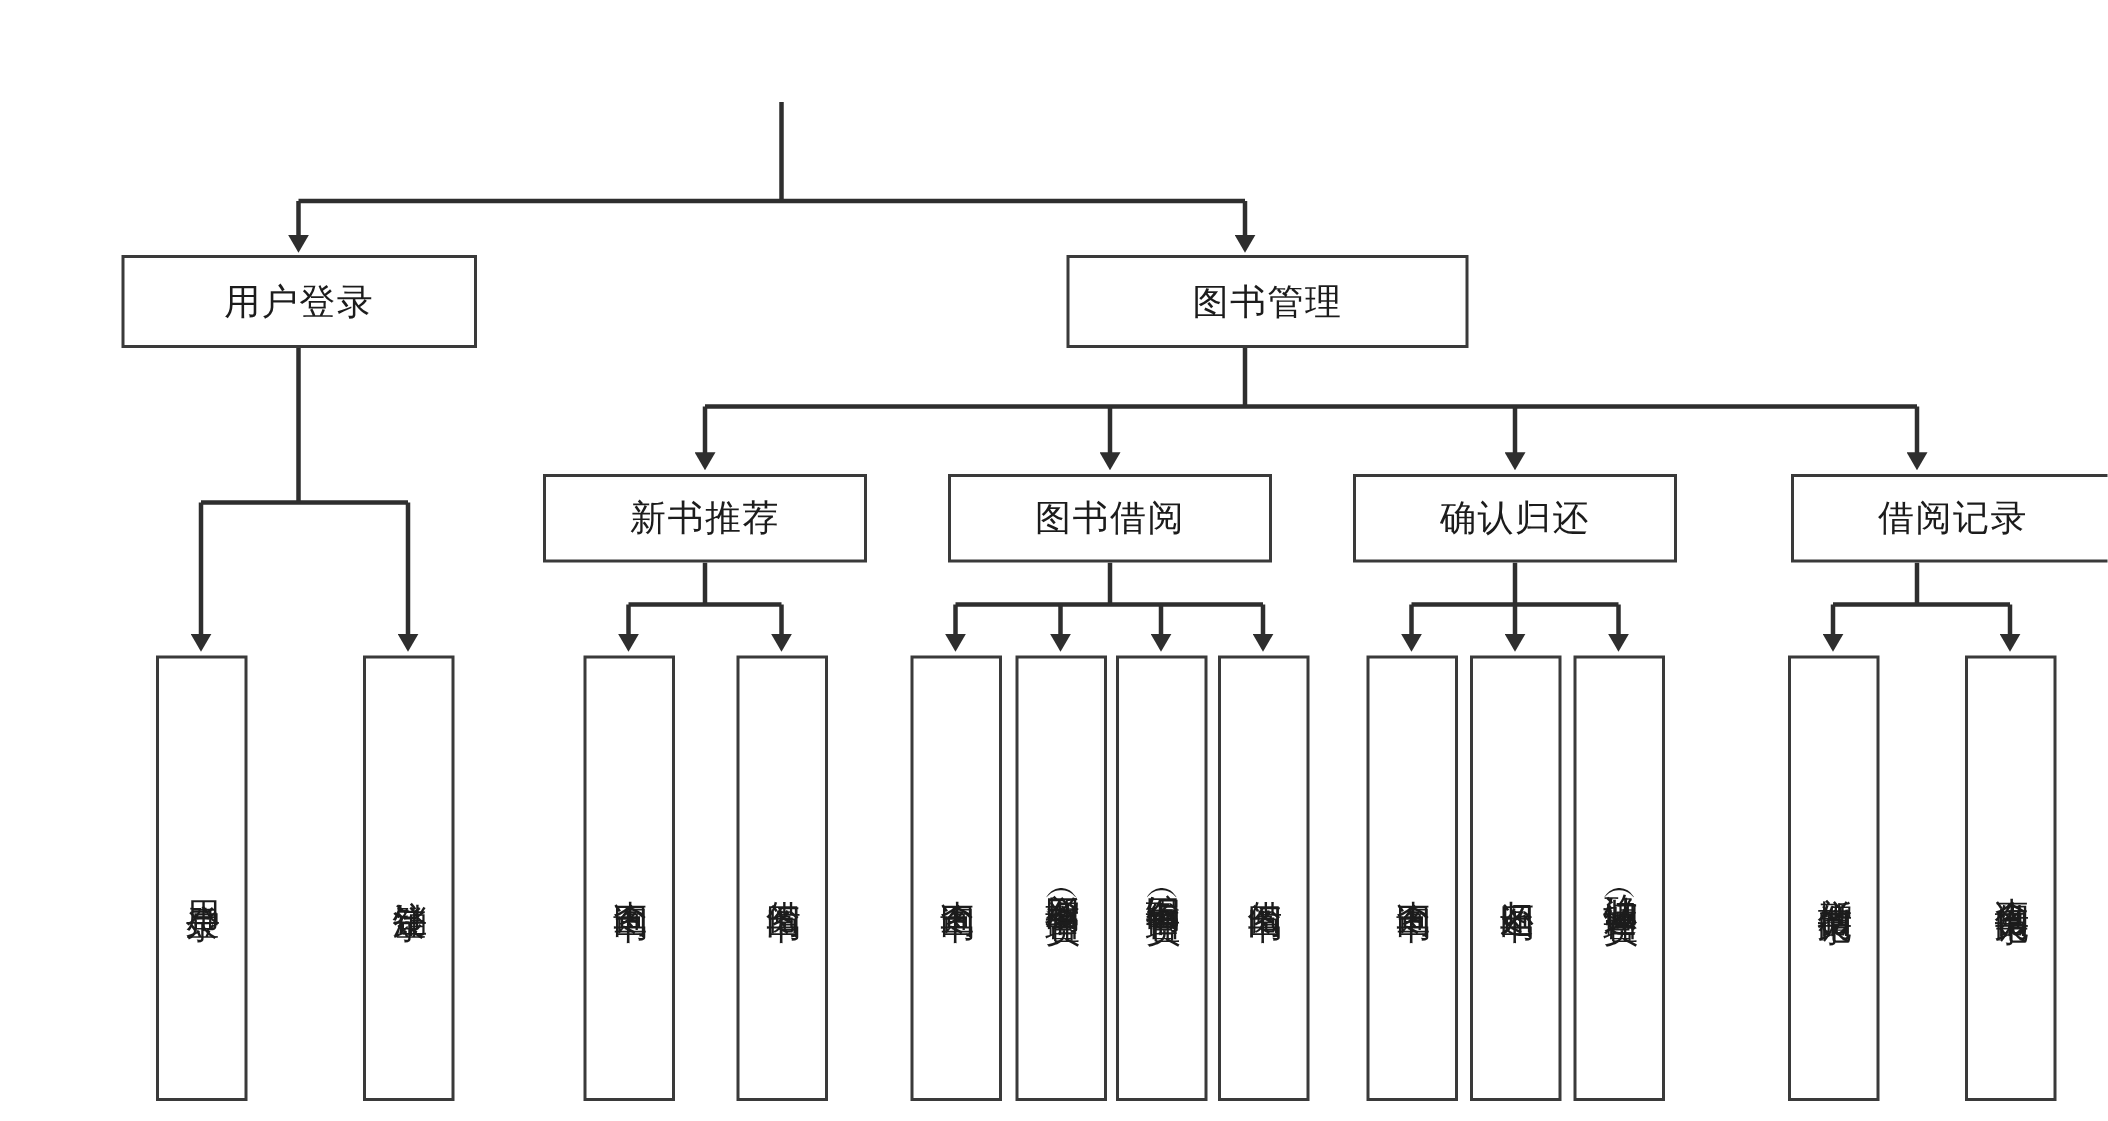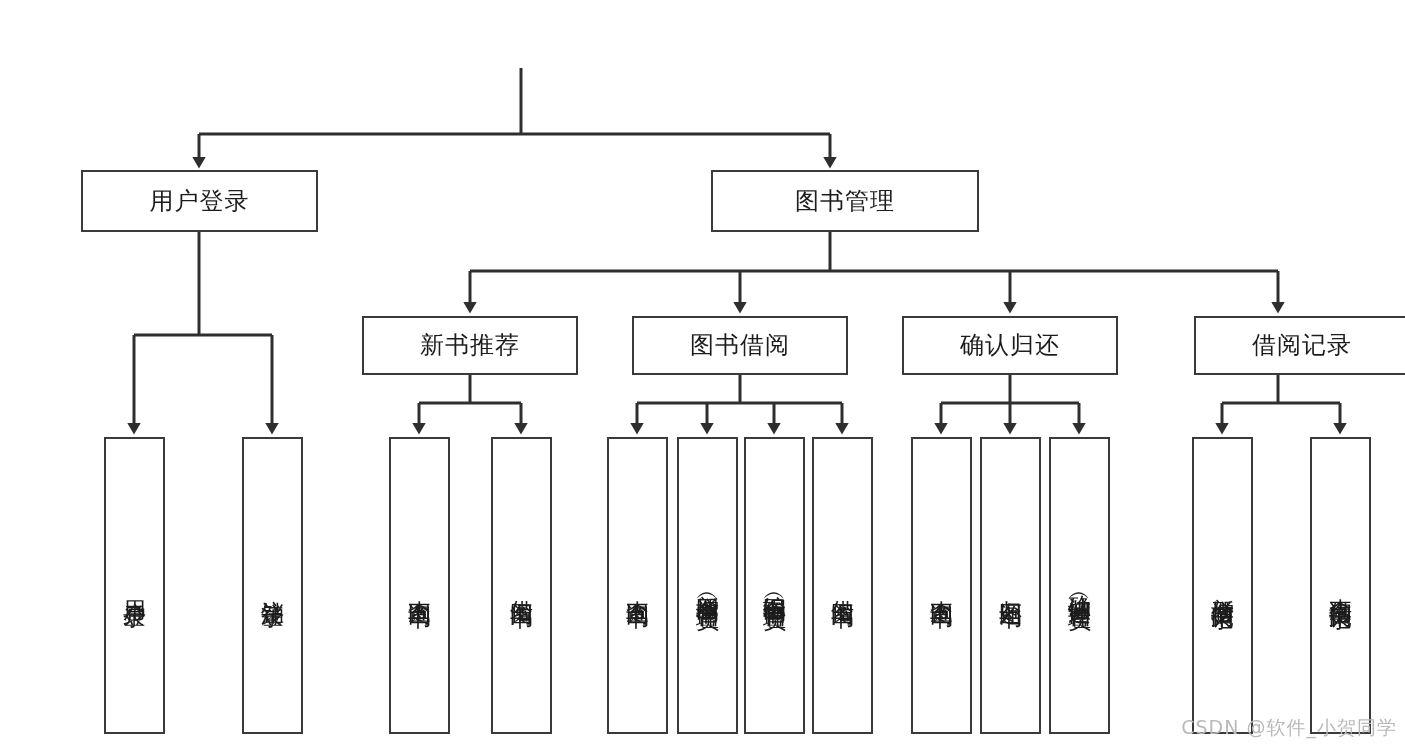--- a/index.html
+++ b/index.html
@@ -173,14 +173,13 @@
     <span class="txt">确认归还（管理员）</span>
   </div>
 
   <div class="node vert" style="left:1192px;top:437px;width:61px;height:297px;">
     <span class="txt">新增借阅记录</span>
   </div>
   <div class="node vert" style="left:1310px;top:437px;width:61px;height:297px;">
     <span class="txt">查询借阅记录</span>
   </div>
 
-  <div class="watermark">CSDN @软件_小贺同学</div>
 </div>
 
 </body></html>

